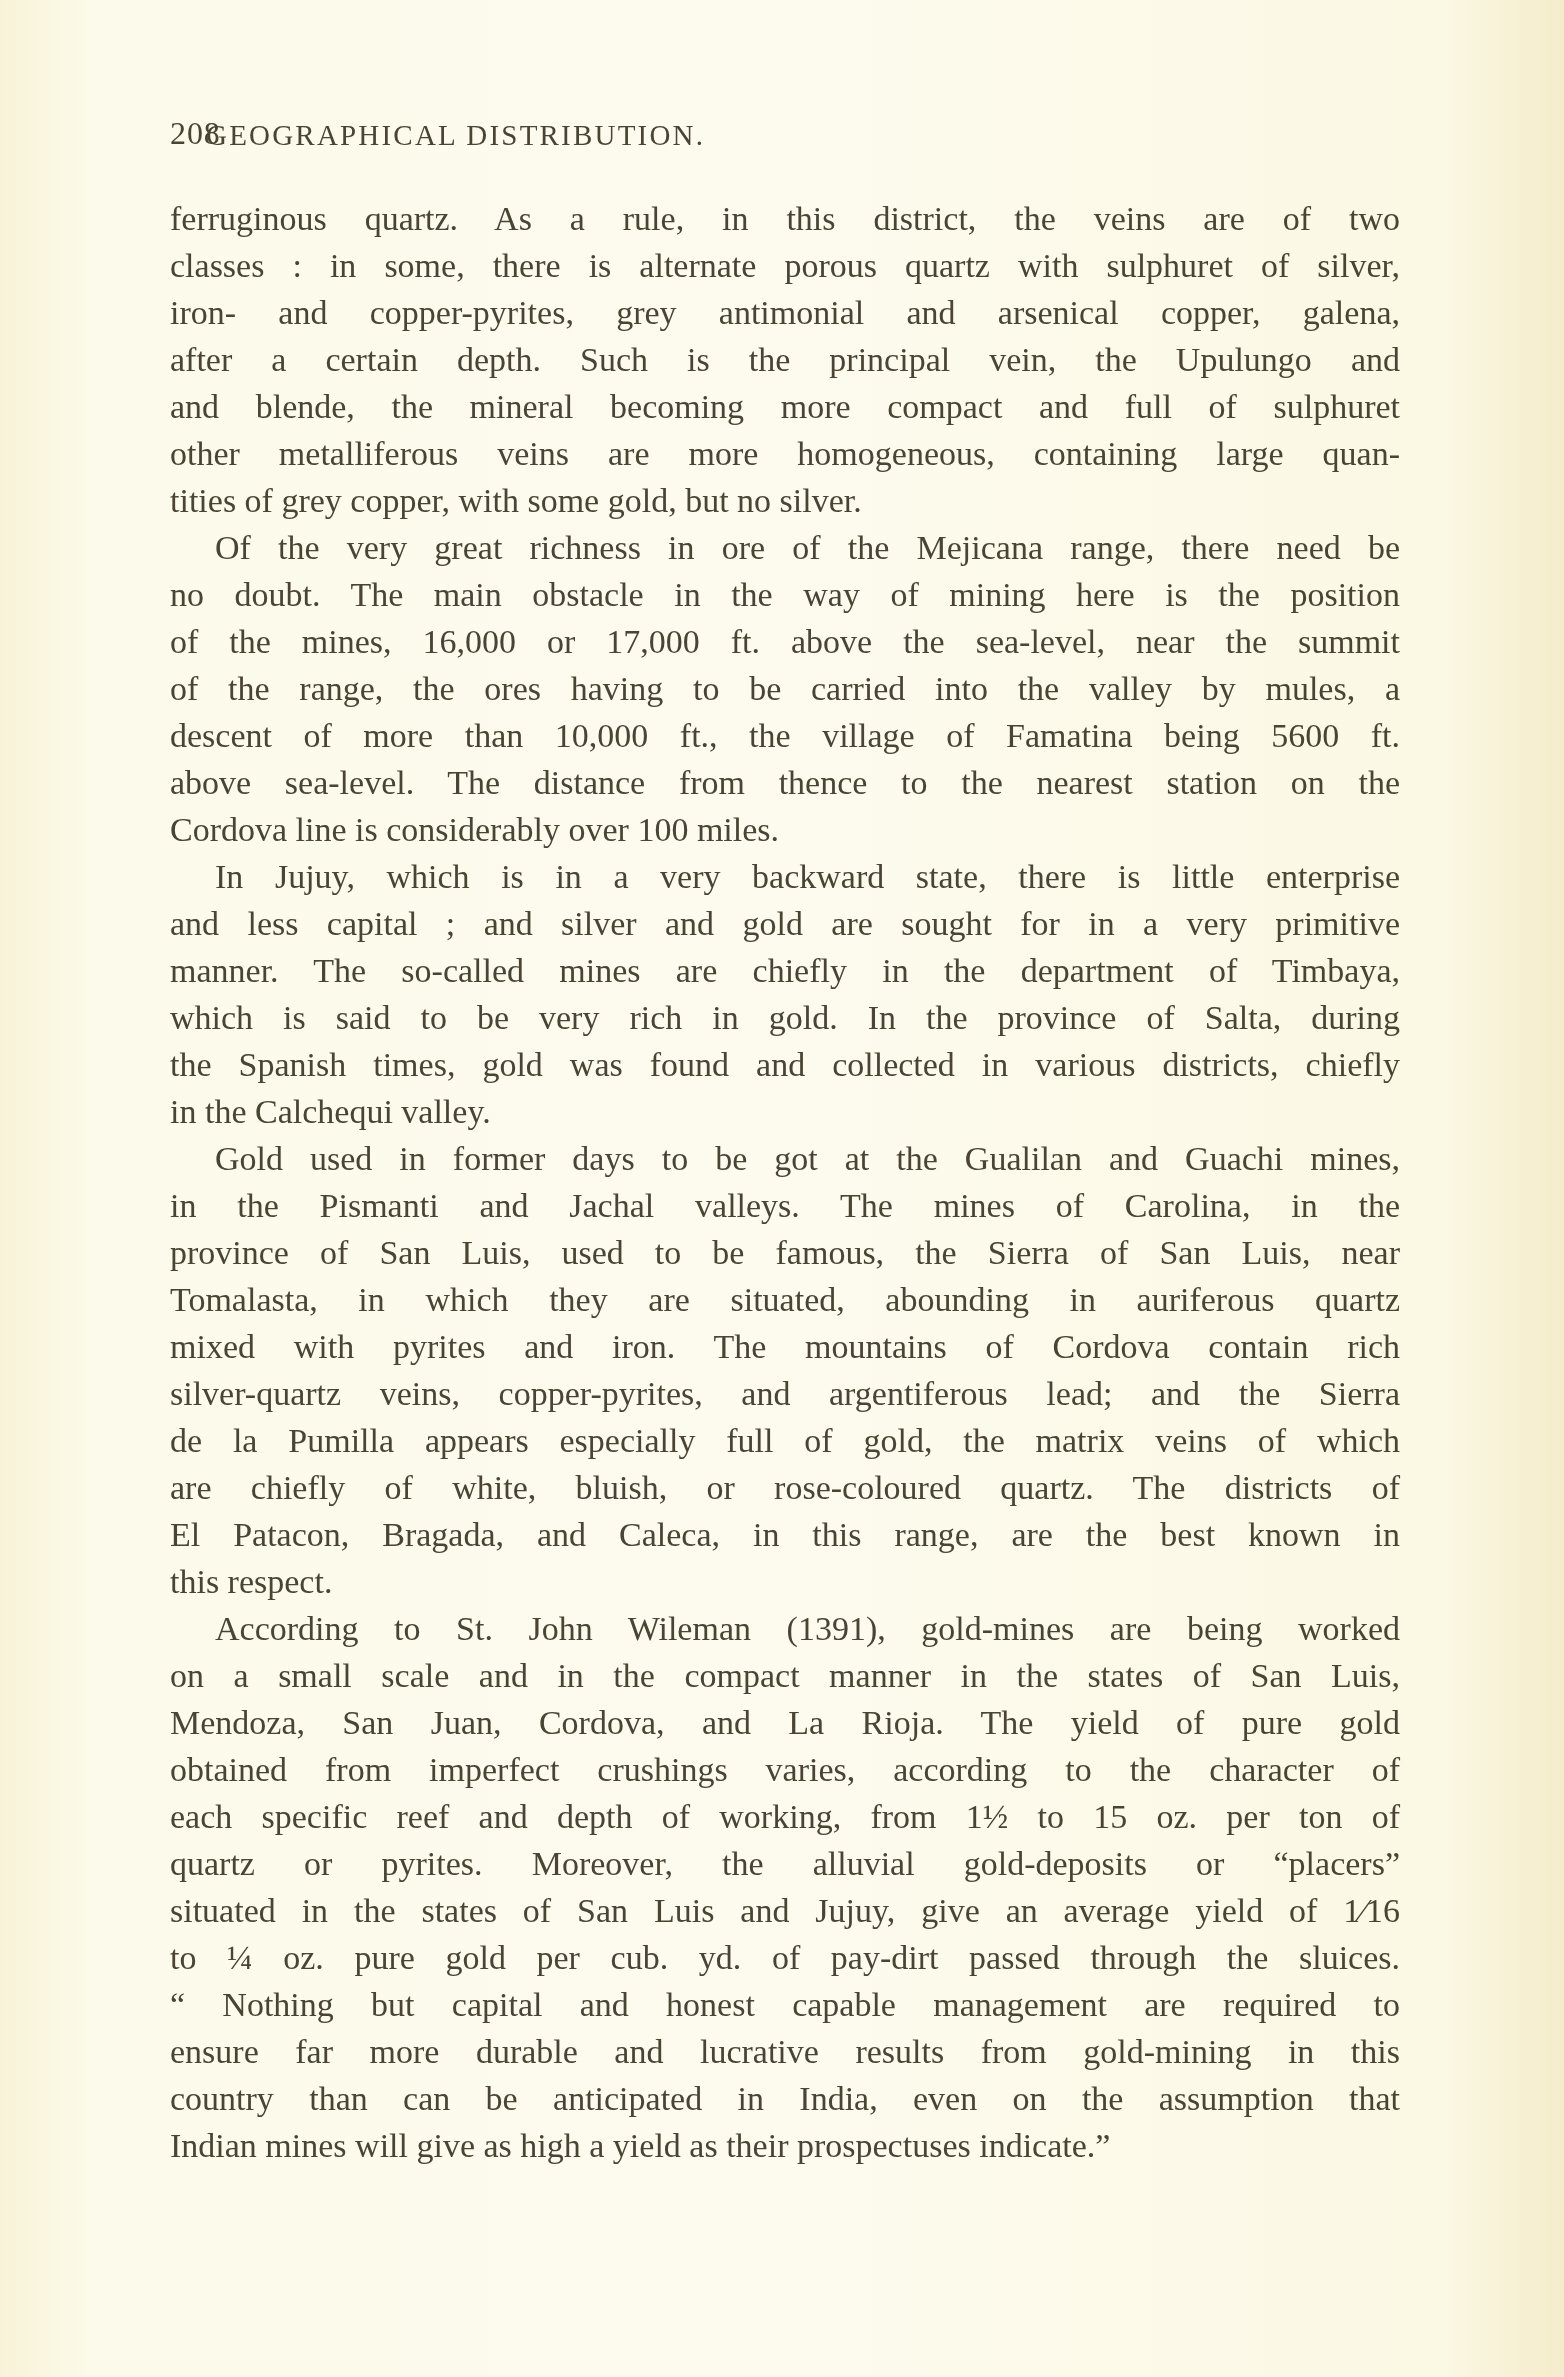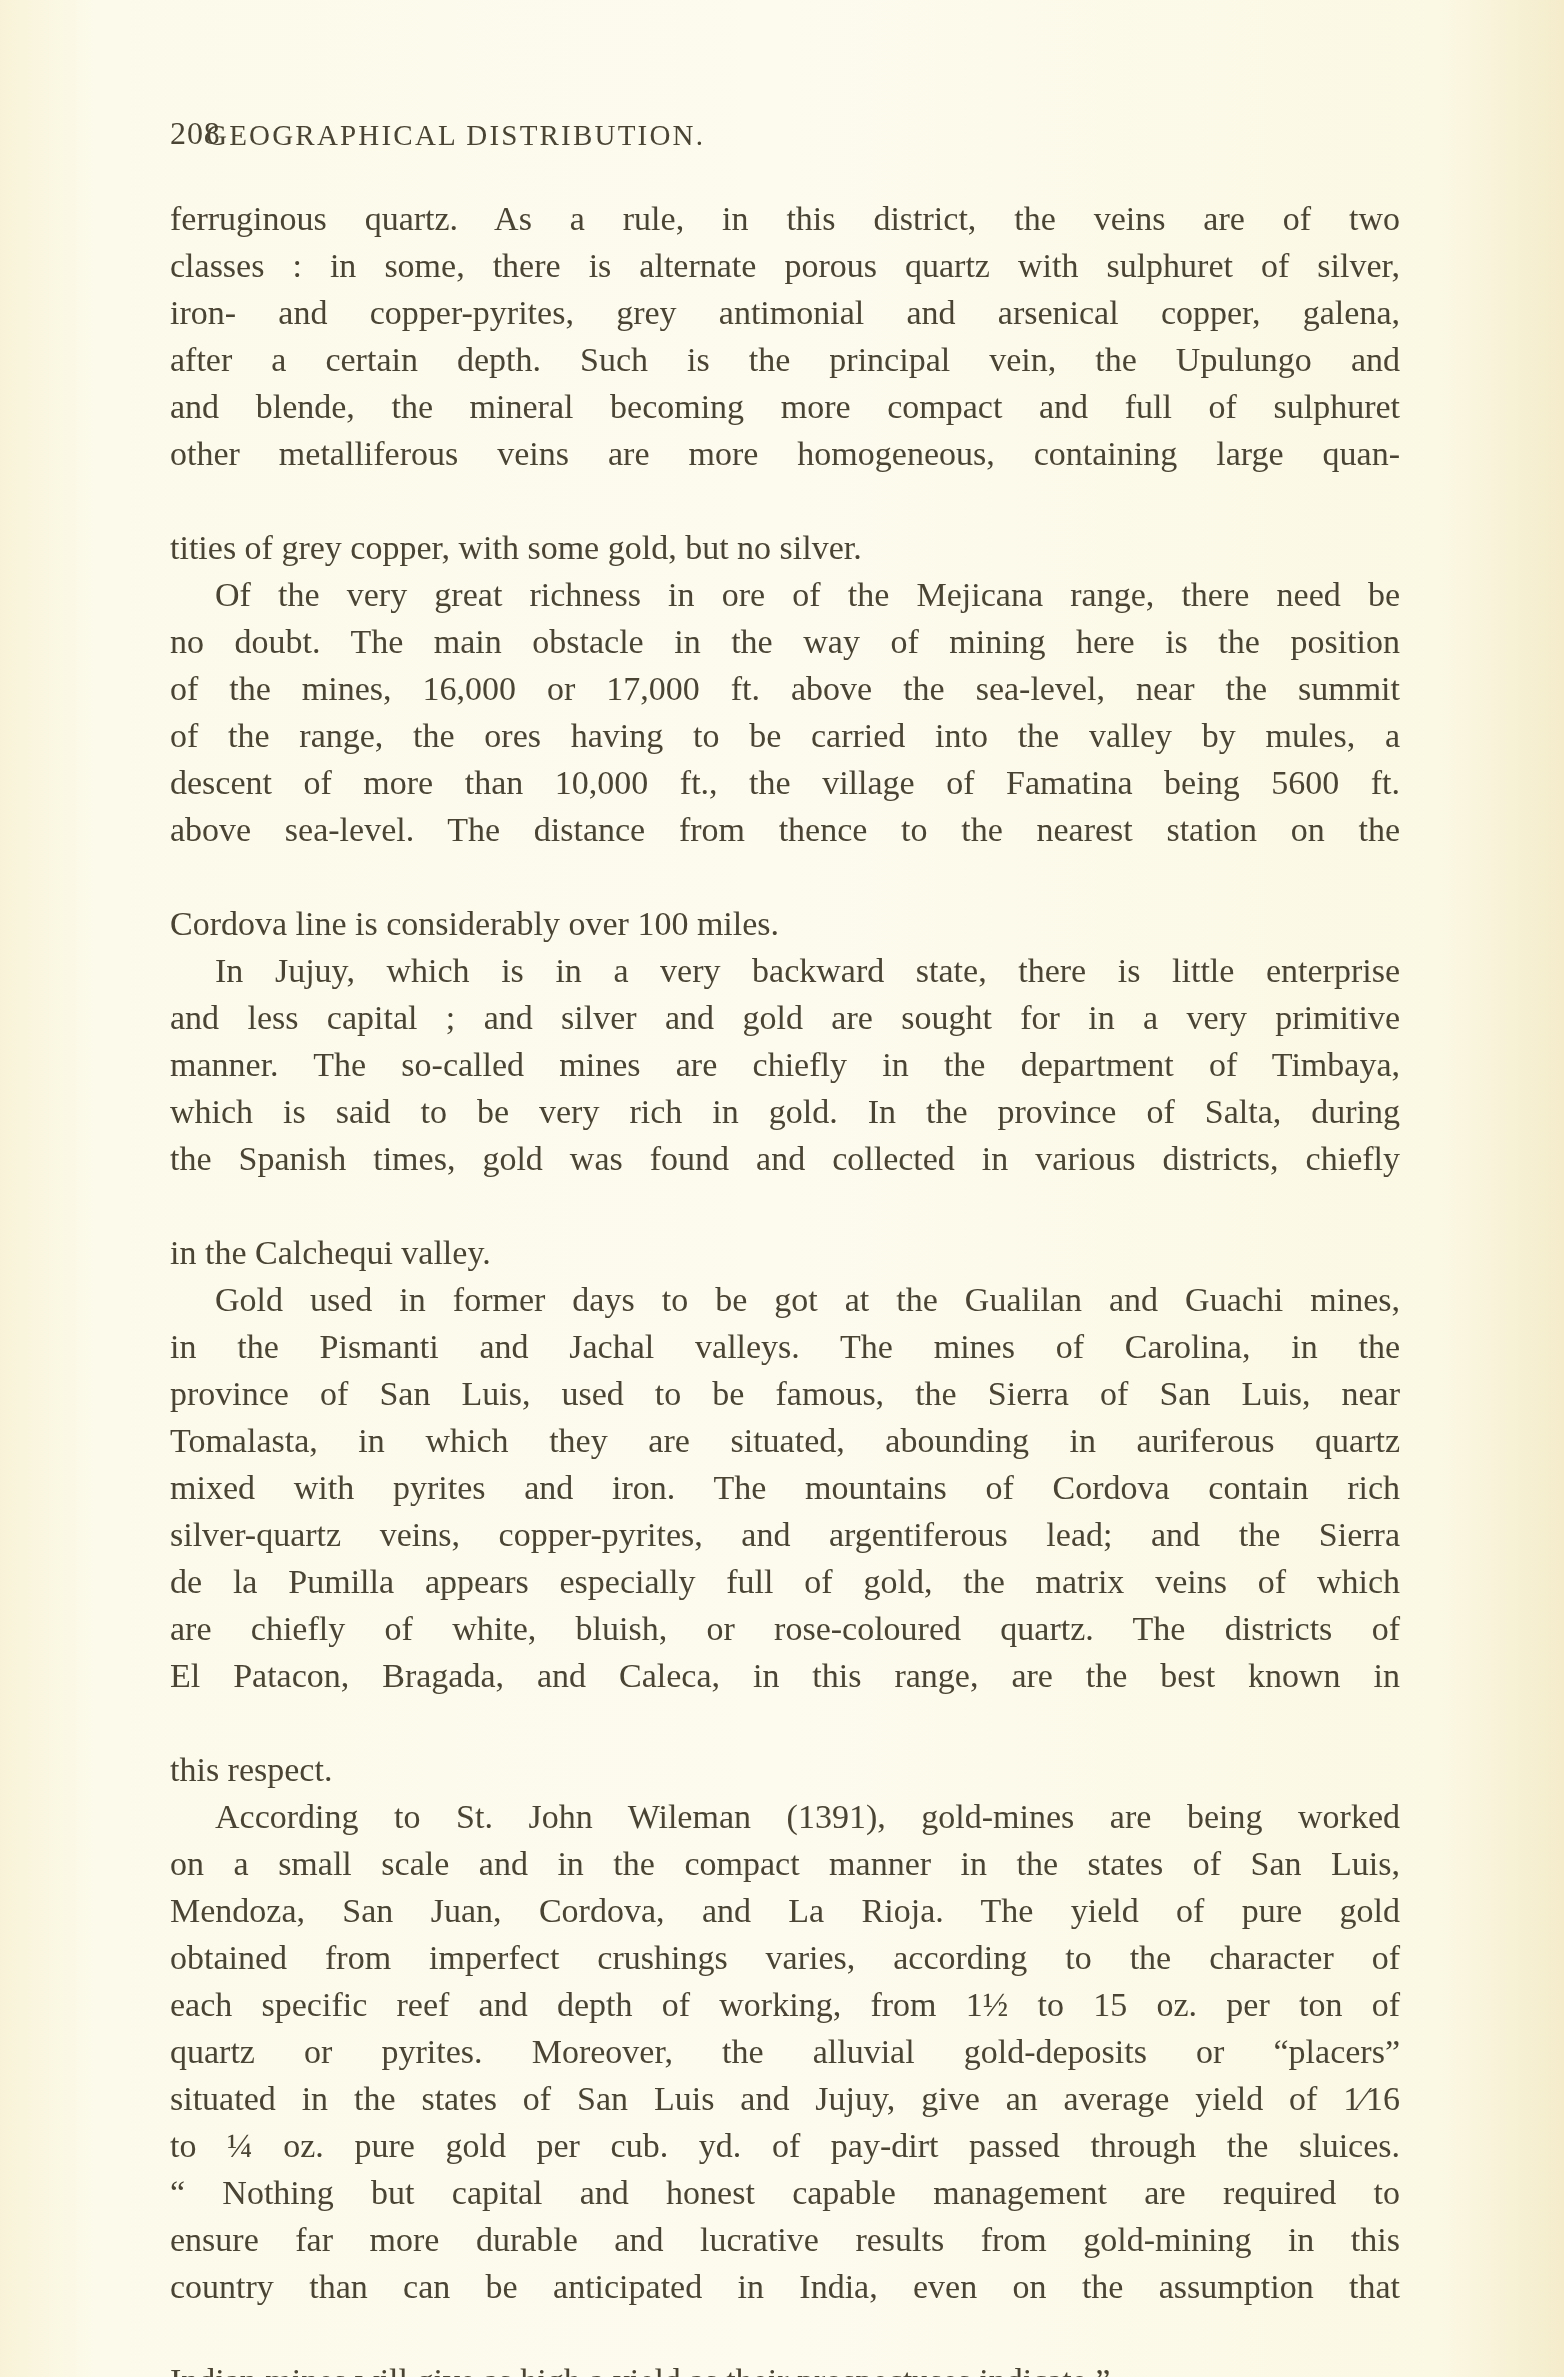--- a/index.html
+++ b/index.html
@@ -20,21 +20,21 @@
     position: absolute; left: 0; right: 0; top: 3.6px; text-align: left;
     font-size: 29px; letter-spacing: 2.2px; margin-left: 36px;
   }
   .body-text { position: absolute; left: 170px; top: 195px; width: 1230px; }
   .line {
     display: block; height: 47px; line-height: 47px;
     font-size: 34px; text-align: justify; text-align-last: justify;
     white-space: nowrap; overflow: visible;
   }
   .line.indent { padding-left: 45px; }
-  .line.last { text-align-last: left; margin-top: 47px; }
+  .line.last { text-align-last: left; }
 </style>
 </head>
 <body>
 
 <div class="header">
   <span class="page-number">208</span>
   <span class="running-title">GEOGRAPHICAL DISTRIBUTION.</span>
 </div>
 
 <div class="body-text" id="body-text">

